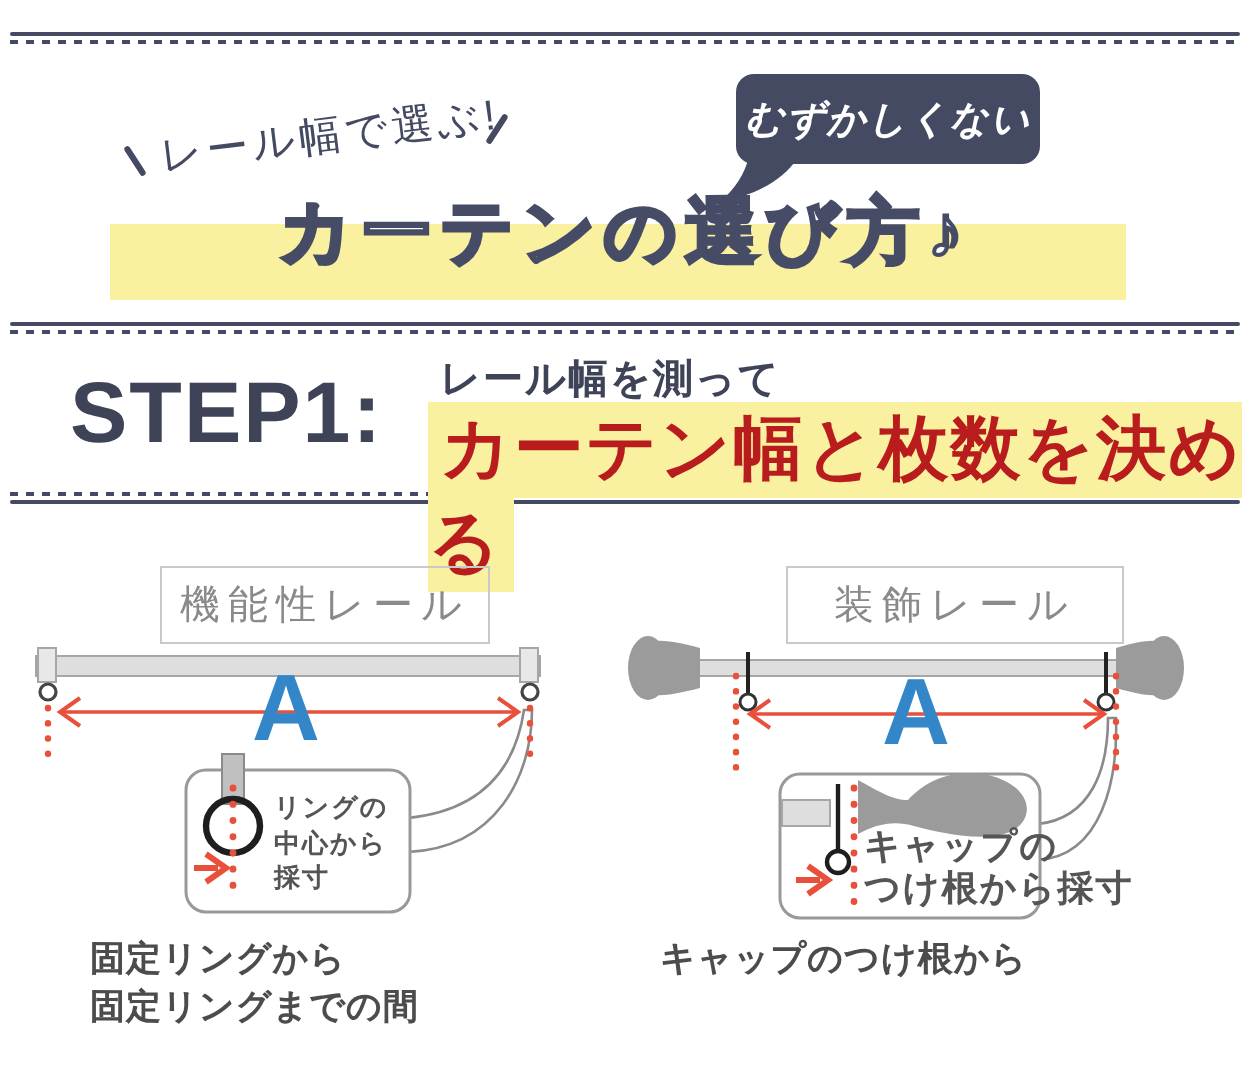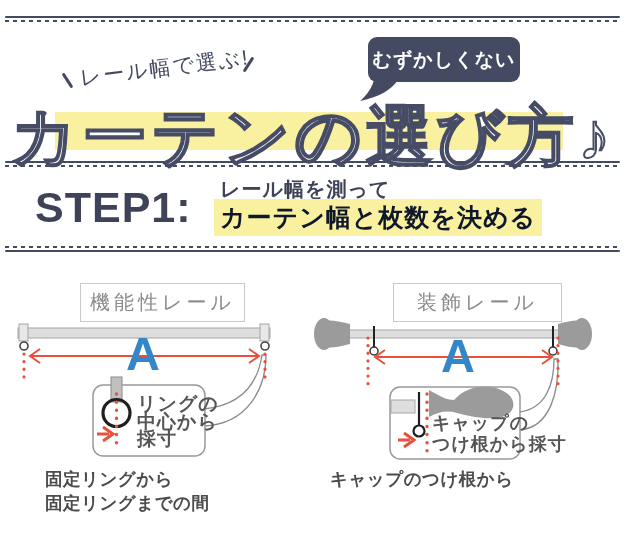--- a/index.html
+++ b/index.html
@@ -10,55 +10,55 @@
   .dline{position:absolute;left:5px;width:615px;}
   .dline .solid{height:2px;background:#454a63;border-radius:2px;}
   .dline .dashed{height:2px;margin-top:2px;
     background:repeating-linear-gradient(90deg,#454a63 0 4px,transparent 4px 8px);}
   .dline.rev .dashed{margin-top:0;}
   .dline.rev .solid{margin-top:2px;}
 
   
   .bubble{position:absolute;left:368px;top:37px;width:152px;height:45px;background:#454a63;
           border-radius:9px;display:flex;align-items:center;justify-content:center;}
-  .bubble span{color:#fff;font-weight:bold;font-size:19px;letter-spacing:1px;}
+  .bubble span{color:#fff;font-weight:bold;font-size:19px;letter-spacing:1px;font-style:italic;}
   .bubble-tail{position:absolute;left:358px;top:80px;}
   .mark{position:absolute;width:3px;height:17px;background:#454a63;border-radius:2px;}
   .mark-l{left:66px;top:72px;transform:rotate(-33deg);}
   .mark-r{left:247px;top:56px;transform:rotate(33deg);}
   .tagline{position:absolute;left:80px;top:64px;color:#454a63;font-size:21px;
            letter-spacing:2px;transform:rotate(-7deg);transform-origin:left center;}
   .hl-band{position:absolute;left:55px;top:112px;width:508px;height:38px;background:#f9f0a0;}
   .title{position:absolute;left:0;top:92px;width:625px;text-align:center;
-         font-size:66px;font-weight:bold;letter-spacing:4px;color:#fff;
+         font-size:36px;font-weight:bold;letter-spacing:4px;color:#fff;
          -webkit-text-stroke:2px #474c66;}
 
   
   .step-label{position:absolute;left:35px;top:183px;font-size:43px;font-weight:bold;
               color:#3e4358;letter-spacing:1px;}
   .step-sub{position:absolute;left:220px;top:176px;font-size:20px;font-weight:bold;
             color:#3e4358;letter-spacing:1px;}
   .step-main{position:absolute;left:214px;top:201px;}
-  .step-main .hl{background:#f9f0a0;color:#0f172a;font-size:25px;font-weight:bold;
+  .step-main .hl{background:#f9f0a0;color:#b91c1c;font-size:35px;font-weight:bold;
                  letter-spacing:1px;padding:4px 6px 5px 6px;}
 
   
   .rail-label{position:absolute;top:283px;height:37px;border:1px solid #c9c9c9;
               display:flex;align-items:center;justify-content:center;
               color:#8a8a8a;font-size:20px;letter-spacing:4px;margin-left:16px;}
   .rail-label.l{left:64px;width:163px;}
   .rail-label.r{left:377px;width:167px;}
 
   .diagram-svg{position:absolute;left:0;top:260px;}
 
   .letterA{position:absolute;font-size:47px;font-weight:bold;color:#3387c9;}
   .a-left{left:126px;top:326px;}
   .a-right{left:441px;top:328px;}
 
-  .callout-text{position:absolute;color:#555;font-size:19px;font-weight:bold;
+  .callout-text{position:absolute;color:#555;font-size:13px;font-weight:bold;
                 line-height:17.5px;letter-spacing:1px;}
   .callout-text.l{left:137px;top:395px;}
   .callout-text.r{left:432px;top:413px;line-height:21px;font-size:18px;}
 
   .caption{position:absolute;color:#4c4c4c;font-size:17.5px;
            font-weight:bold;line-height:24px;letter-spacing:0.5px;}
   .caption.l{left:45px;top:467px;width:210px;}
   .caption.r{left:330px;top:467px;width:255px;}
 </style>
 </head>

